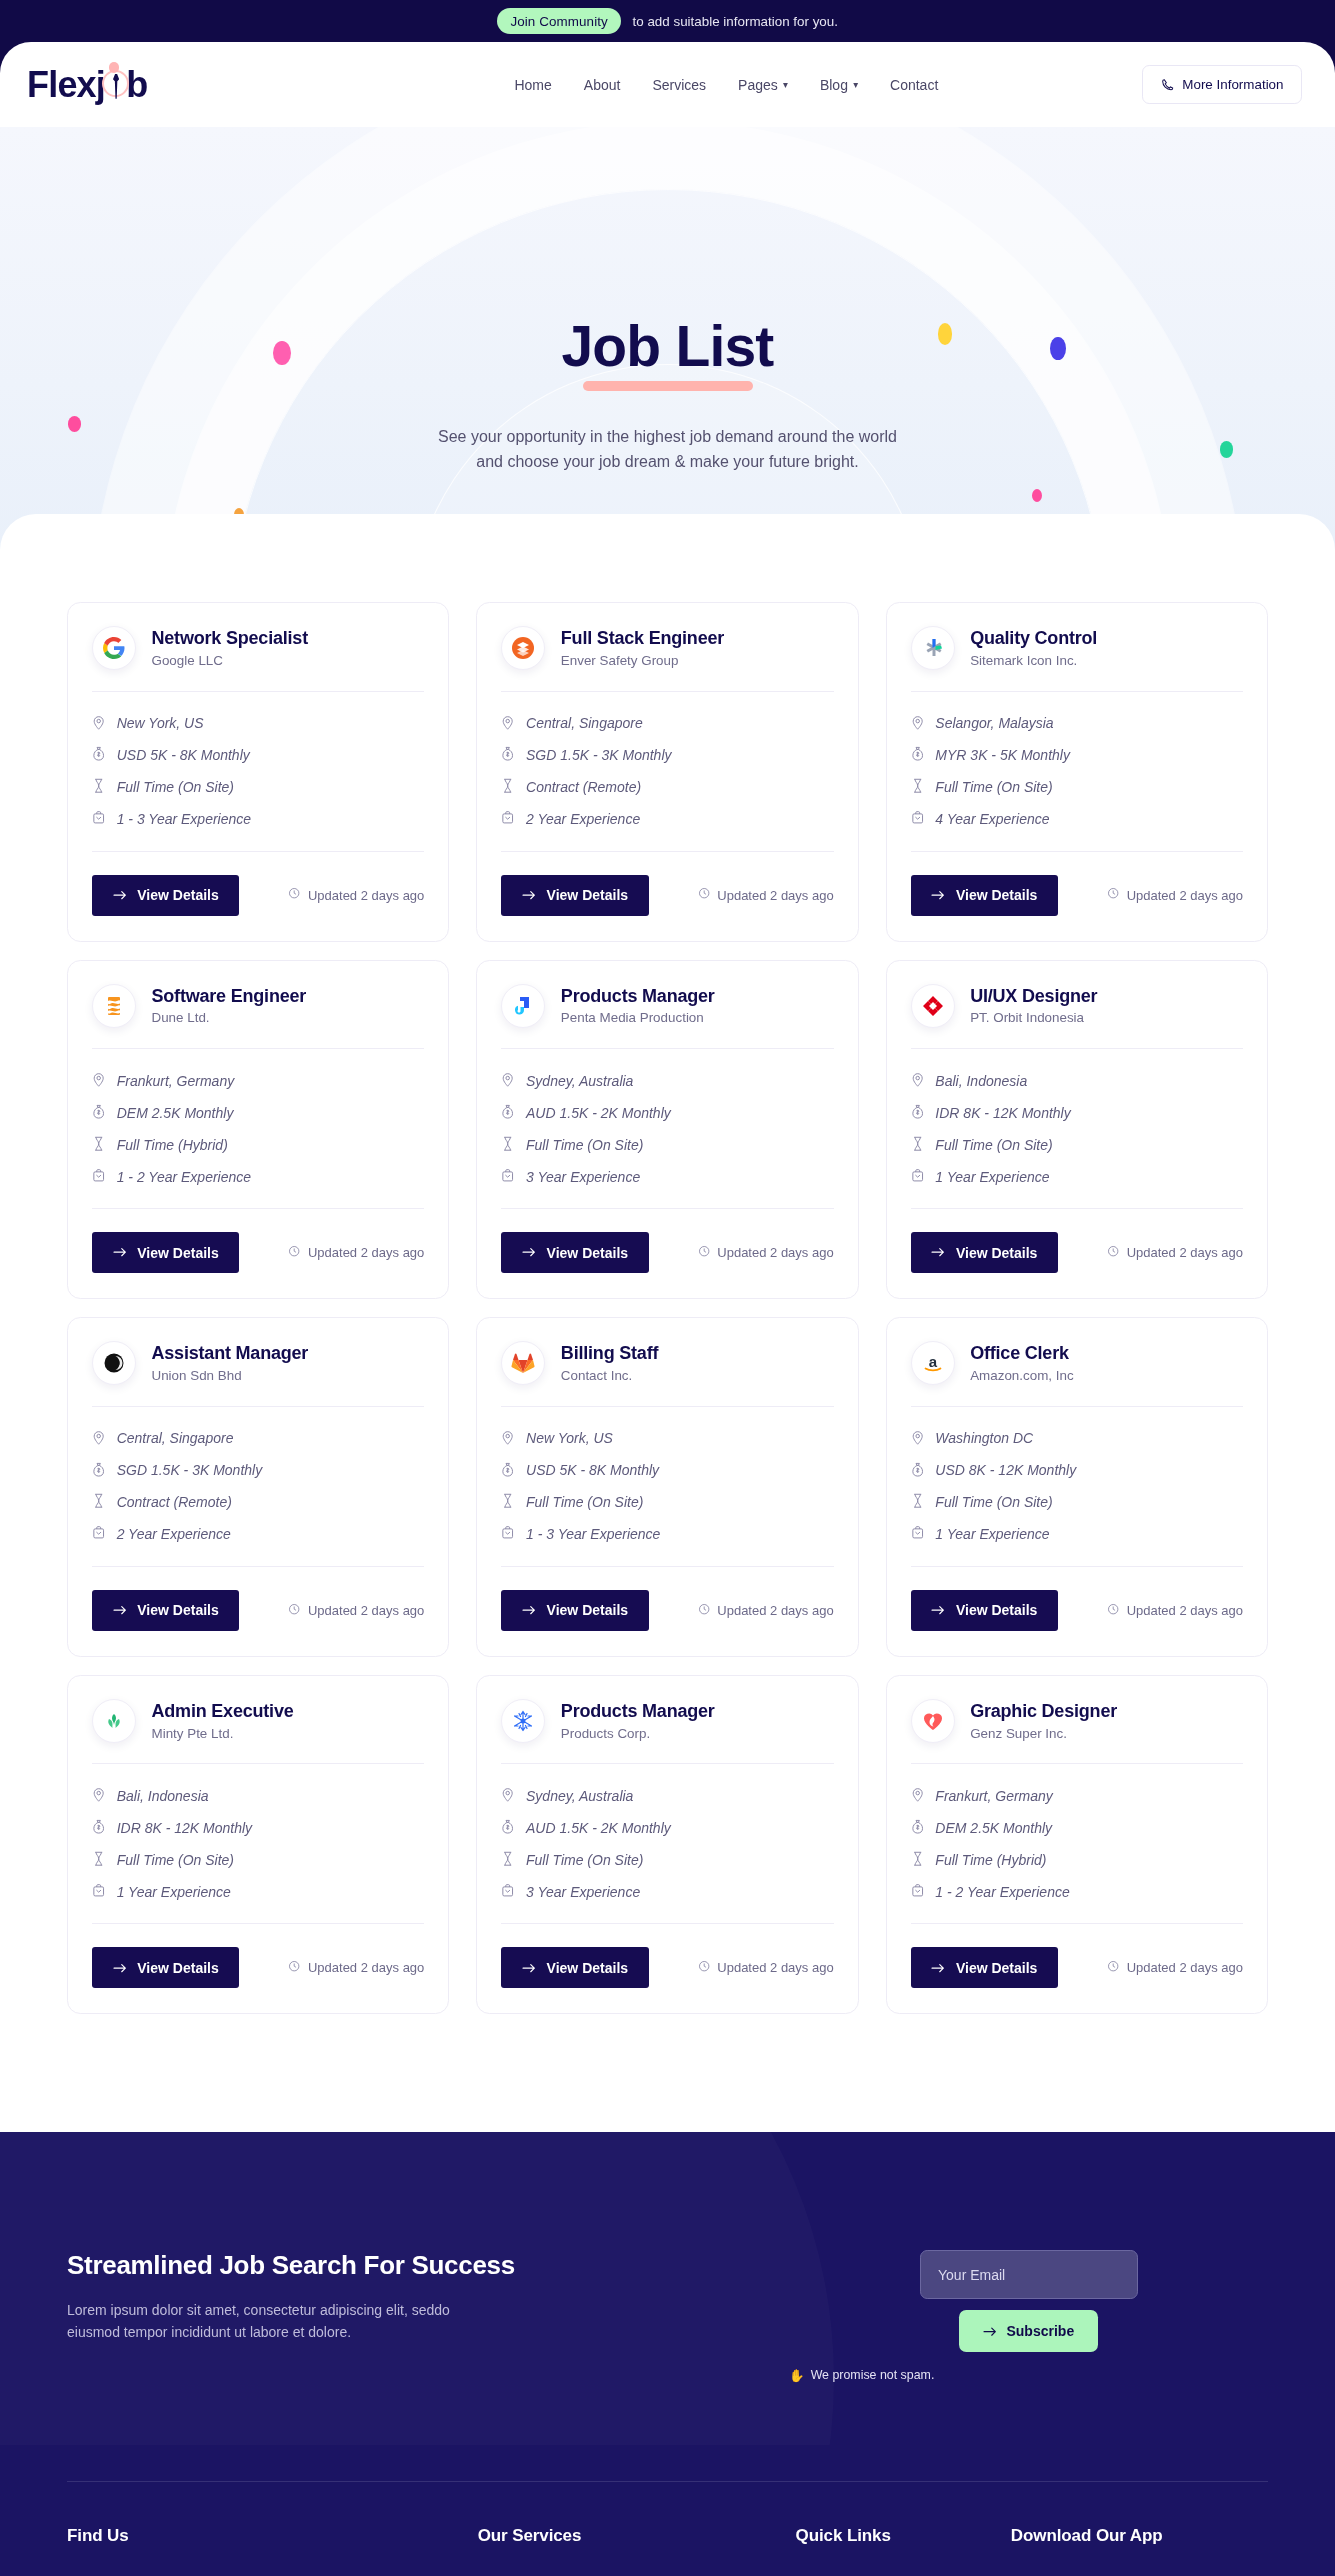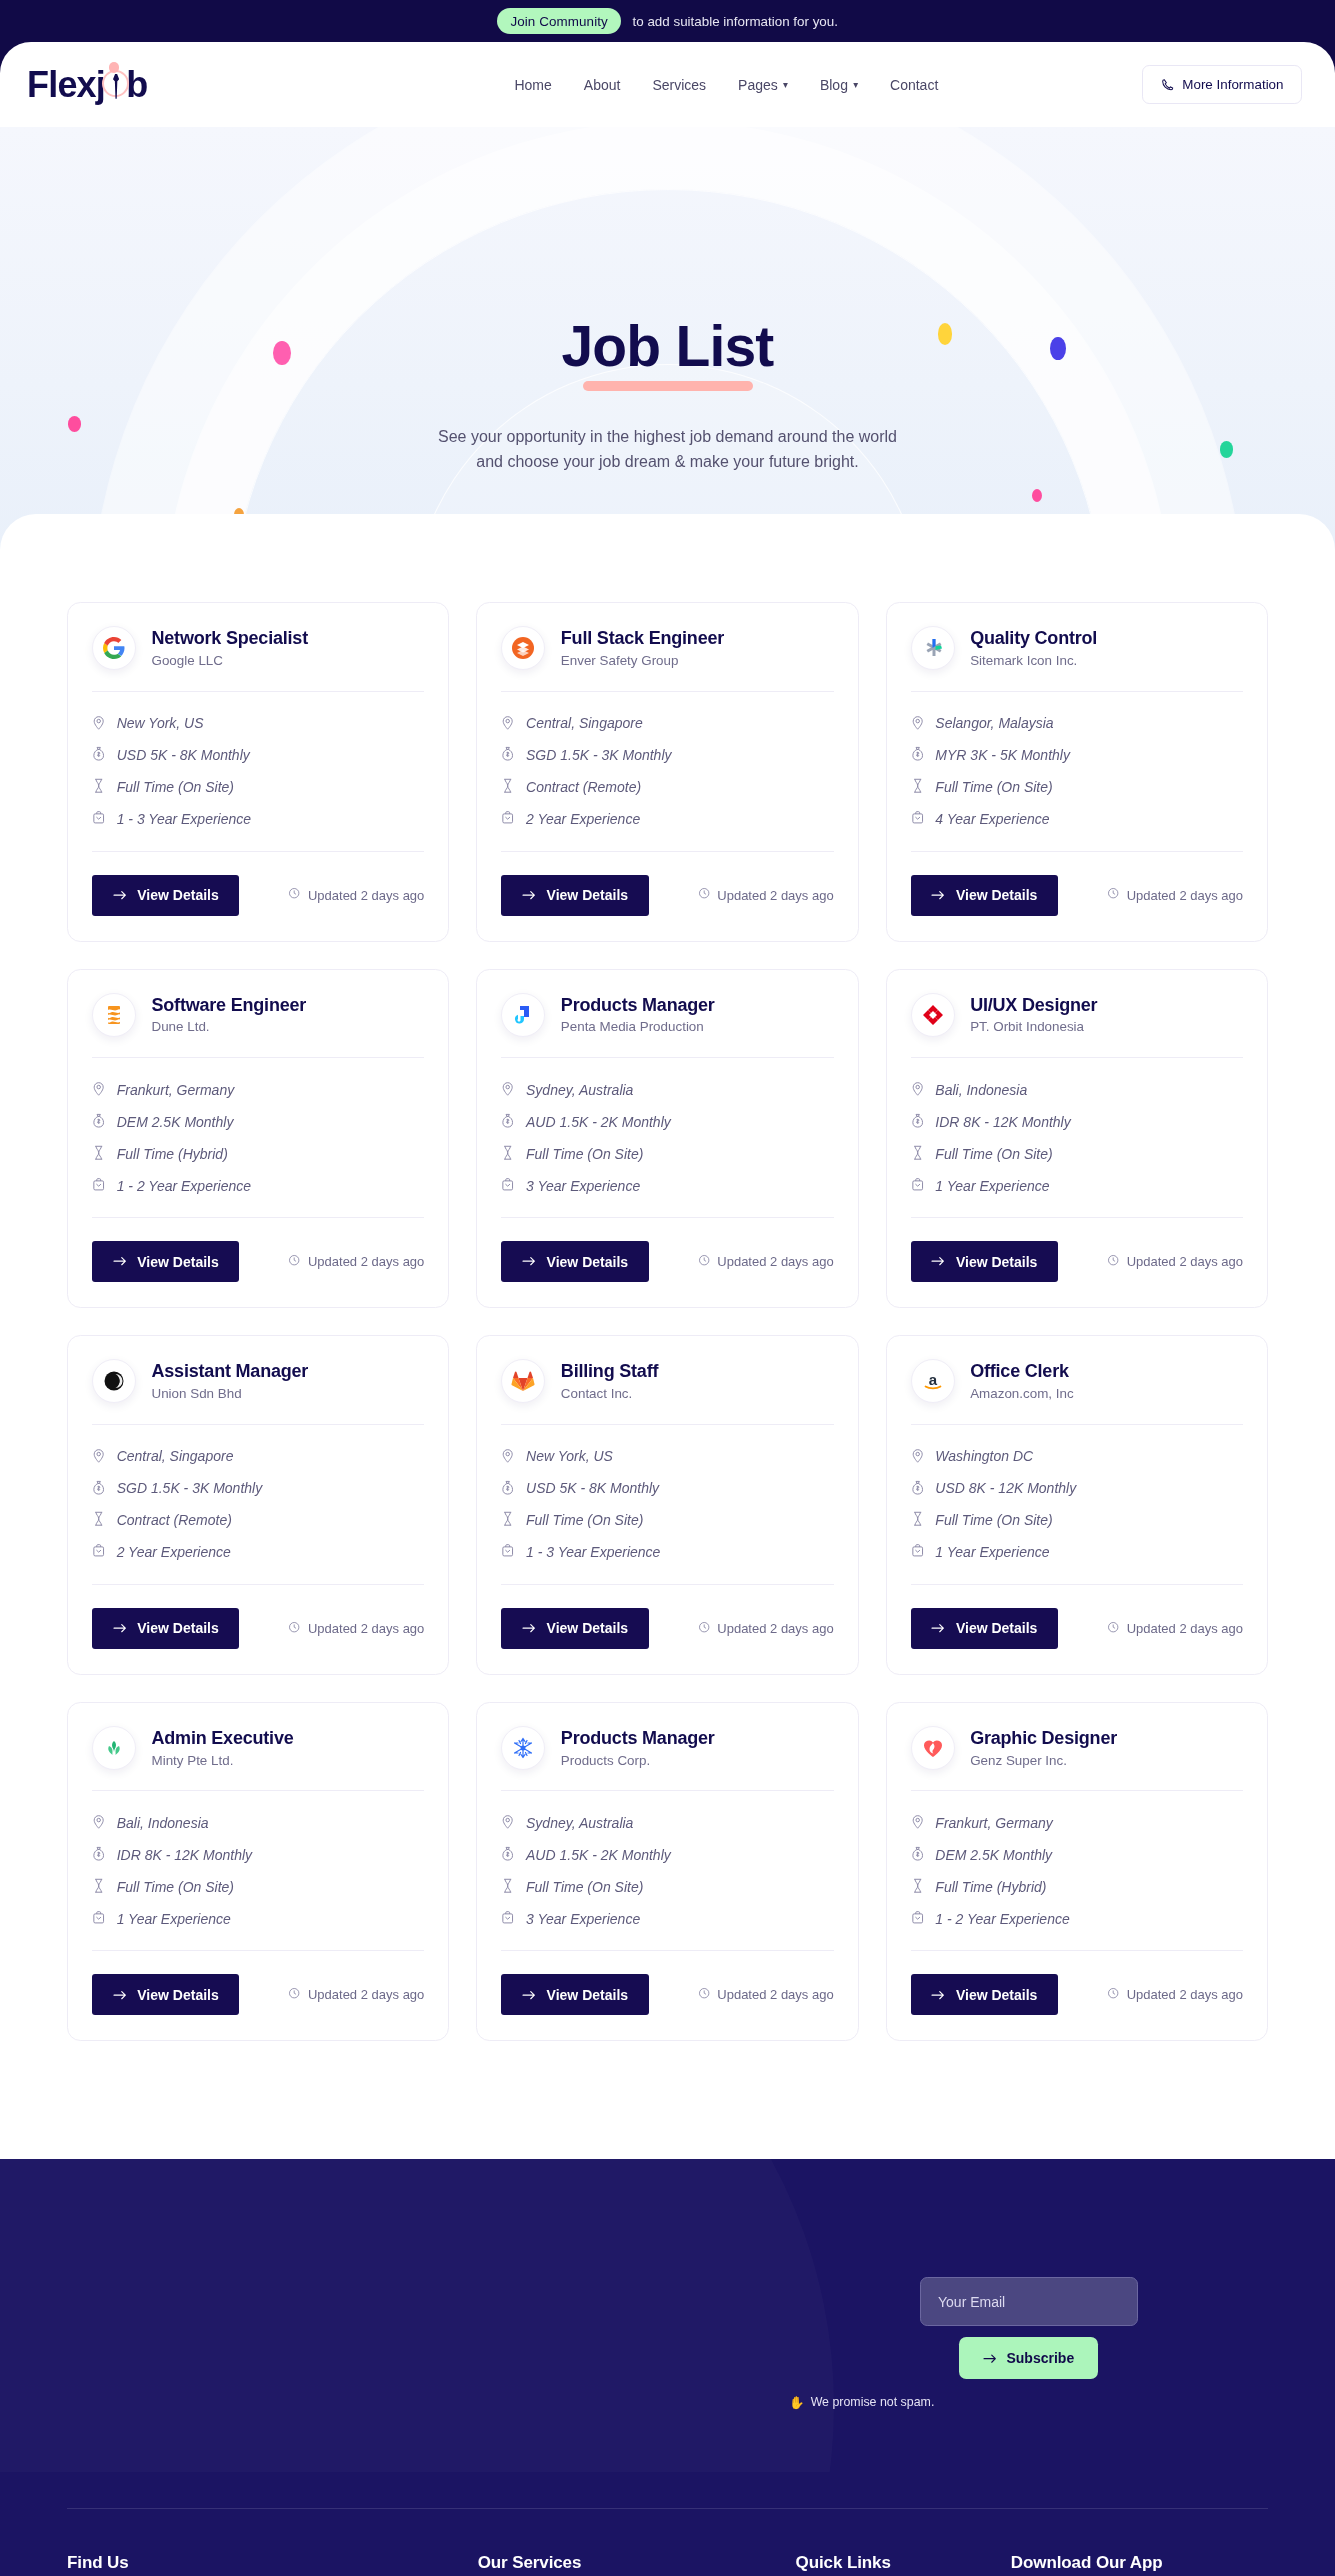--- a/index.html
+++ b/index.html
@@ -191,21 +191,21 @@
     background: #ffffff;
     border-radius: 36px 36px 0 0;
     margin-top: -41px;
     position: relative;
     z-index: 5;
     padding: 88px 67px 118px 67px;
   }
   .job-grid {
     display: grid;
     grid-template-columns: repeat(3, 1fr);
-    gap: 27px 27px;
+    gap: 18px 27px;
   }
   .job-card {
     background: #ffffff;
     border: 1px solid #eeecf6;
     border-radius: 13.4px;
     padding: 23px 24px 25px 24px;
   }
   .job-head { display: flex; align-items: center; gap: 15.5px; }
   .logo-circle {
     width: 44px; height: 44px;
@@ -1172,20 +1172,27 @@
                 </svg></span>
               <span>Updated 2 days ago</span>
             </div>
           </div>
         </div>
       </div>
   </div>
 
   <div class="cta">
     <div class="cta-inner">
+      <div class="cta-left">
+        <div class="cta-title">Streamlined Job Search For Success</div>
+        <div class="cta-desc">
+          <span>Lorem ipsum dolor sit amet, consectetur adipiscing elit, seddo</span><br>
+          <span>eiusmod tempor incididunt ut labore et dolore.</span>
+        </div>
+      </div>
       <div class="cta-right">
         <div class="subs-row">
           <input class="email-input" type="text" placeholder="Your Email" style="">
           <button class="subscribe-btn">
             <svg width="14.4" height="11.3" viewBox="0 0 28 22" fill="none" stroke="#10094a" stroke-width="2.2" stroke-linecap="round" stroke-linejoin="round">
               <path d="M2 11h22M17 4l7 7-7 7"></path>
             </svg>
             <span>Subscribe</span>
           </button>
         </div>

